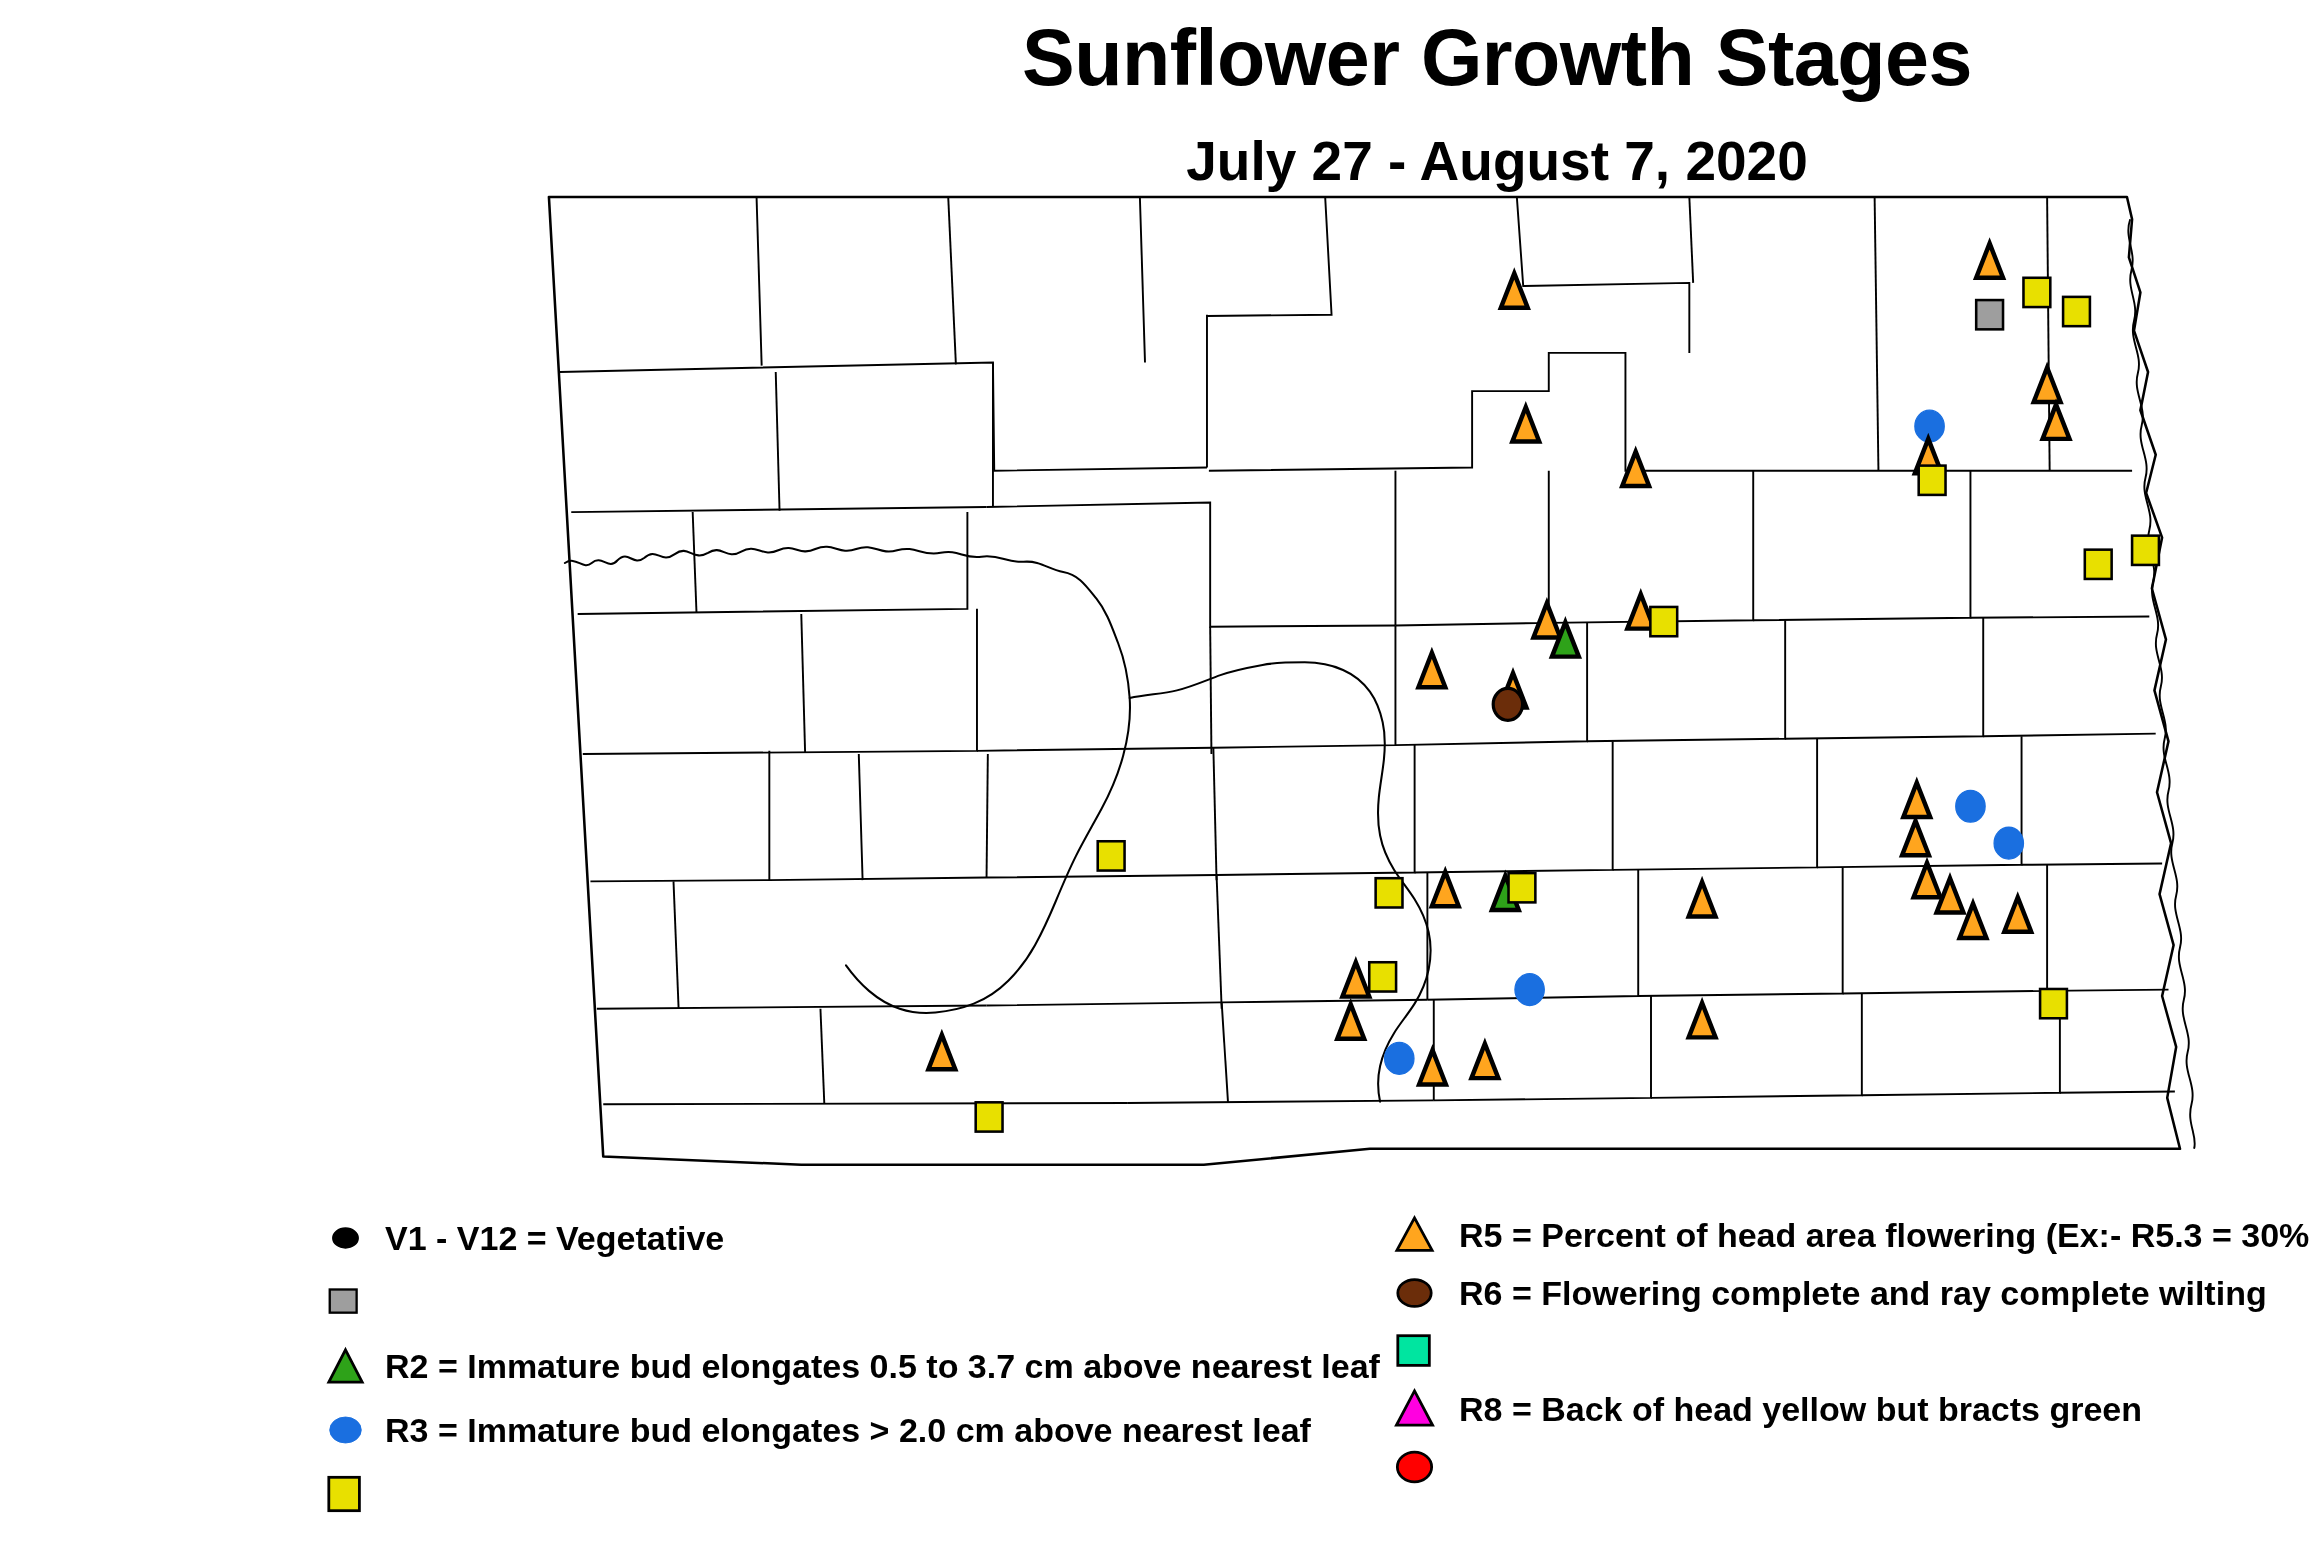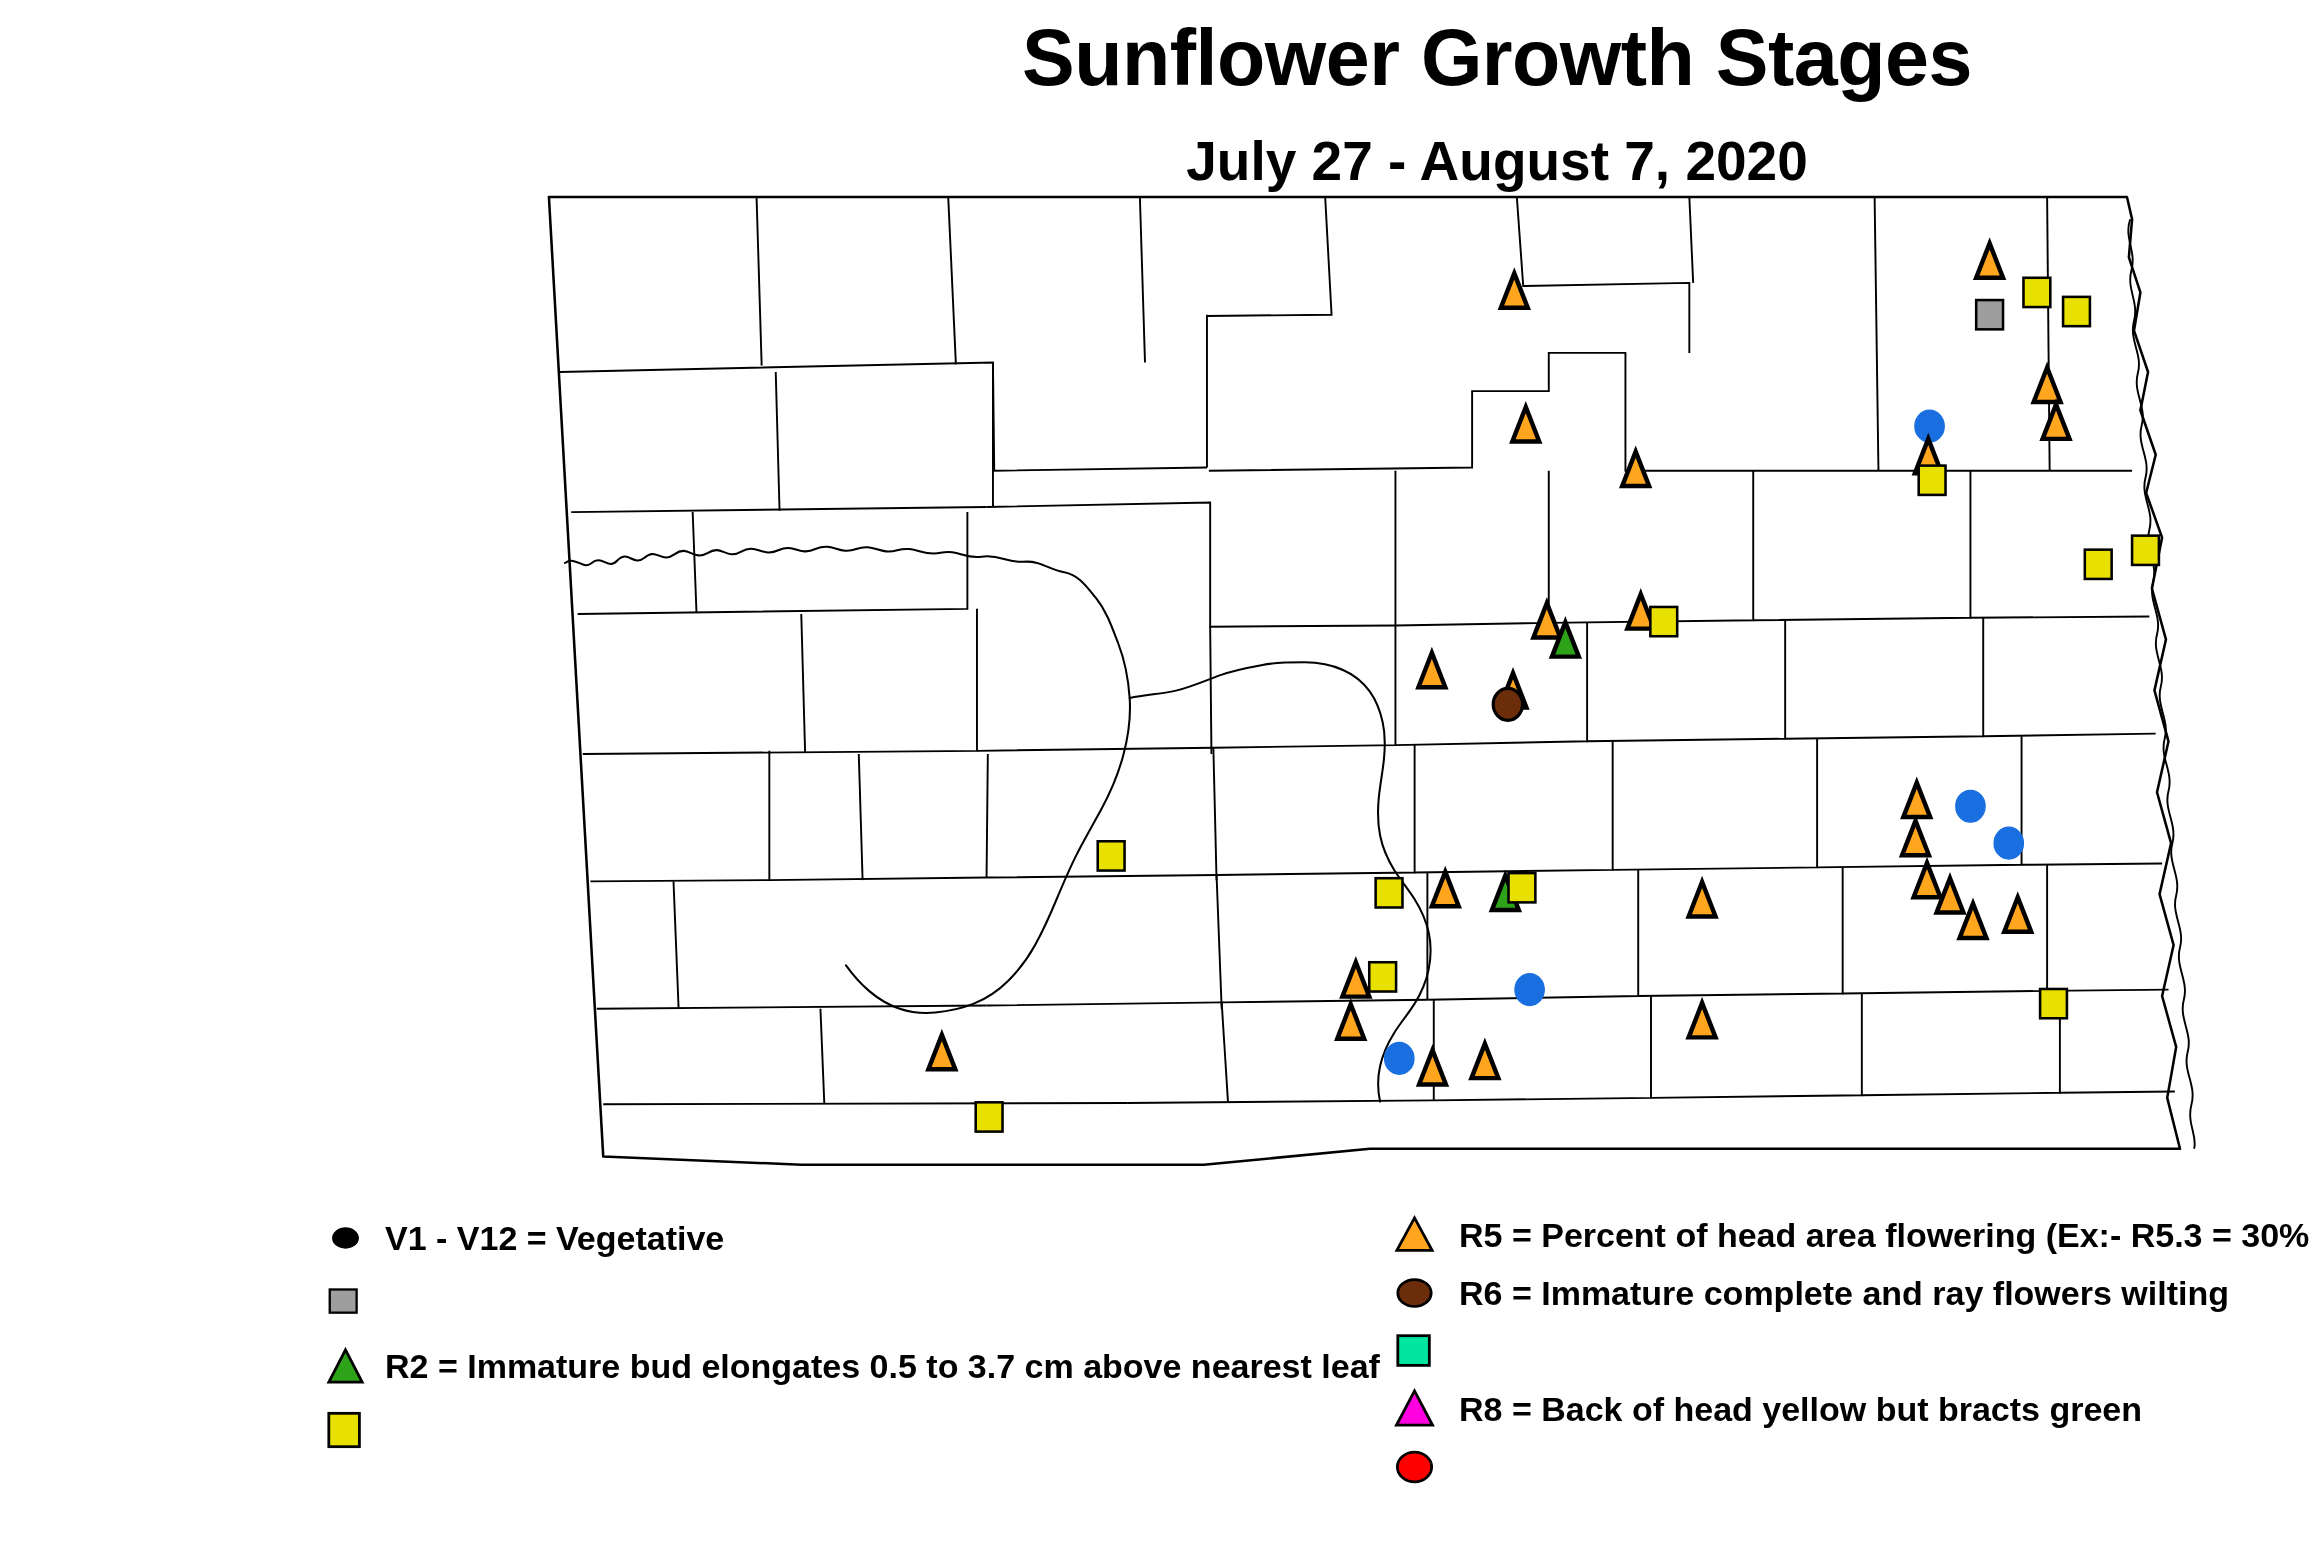--- a/index.html
+++ b/index.html
@@ -233,20 +233,28 @@
 
     <div class="legend-row">
       <span class="legend-marker">
         <svg viewBox="0 0 110 110">
             <polygon points="55,20 91,90 19,90" fill="#2EA219" stroke="#000000" stroke-width="6"></polygon>
           </svg>
       </span>
       <span class="legend-label">R2 = Immature bud elongates 0.5 to 3.7 cm above nearest leaf</span>
     </div>
 
+    <div class="legend-row">
+      <span class="legend-marker">
+        <svg viewBox="0 0 110 110">
+            <ellipse cx="55" cy="55" rx="34" ry="28" fill="#1A6FE0" stroke="#1A6FE0" stroke-width="2"></ellipse>
+          </svg>
+      </span>
+      <span class="legend-label">R3 = Immature bud elongates &gt; 2.0 cm above nearest leaf</span>
+    </div>
 
     <div class="legend-row">
       <span class="legend-marker">
         <svg viewBox="0 0 110 110">
             <rect x="19" y="19" width="66" height="72" fill="#E8E000" stroke="#000000" stroke-width="6"></rect>
           </svg>
       </span>
     </div>
   </div>
 
@@ -260,21 +268,21 @@
       </span>
       <span class="legend-label">R5 = Percent of head area flowering (Ex:- R5.3 = 30% , R5.8 = 80%)</span>
     </div>
 
     <div class="legend-row">
       <span class="legend-marker">
         <svg viewBox="0 0 110 110">
             <ellipse cx="55" cy="55" rx="36" ry="29" fill="#6B2D0A" stroke="#000000" stroke-width="6"></ellipse>
           </svg>
       </span>
-      <span class="legend-label">R6 = Immature complete and ray flowers wilting</span>
+      <span class="legend-label">R6 = Flowering complete and ray complete wilting</span>
     </div>
 
     <div class="legend-row">
       <span class="legend-marker">
         <svg viewBox="0 0 110 110">
             <rect x="19" y="22" width="68" height="64" fill="#00E5A0" stroke="#000000" stroke-width="6"></rect>
           </svg>
       </span>
     </div>
 

